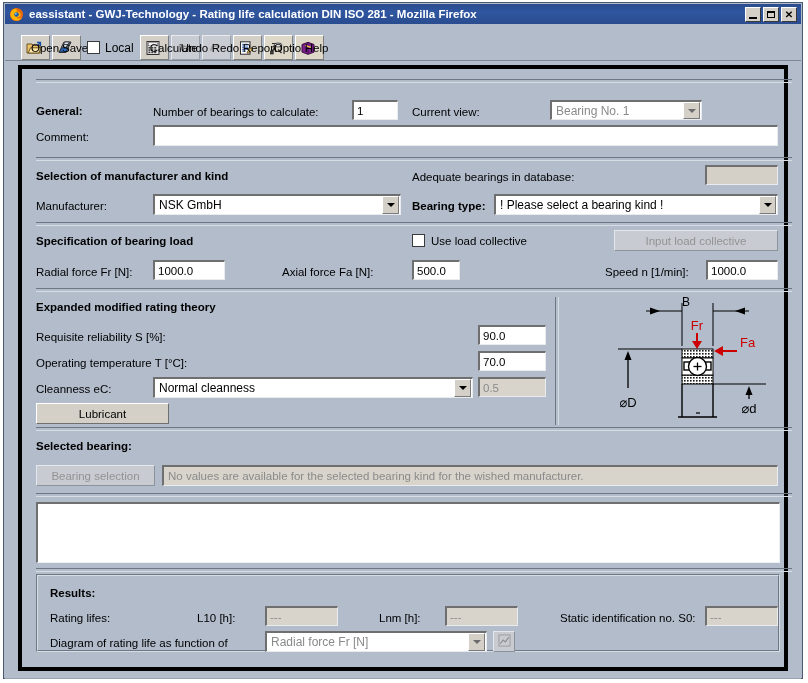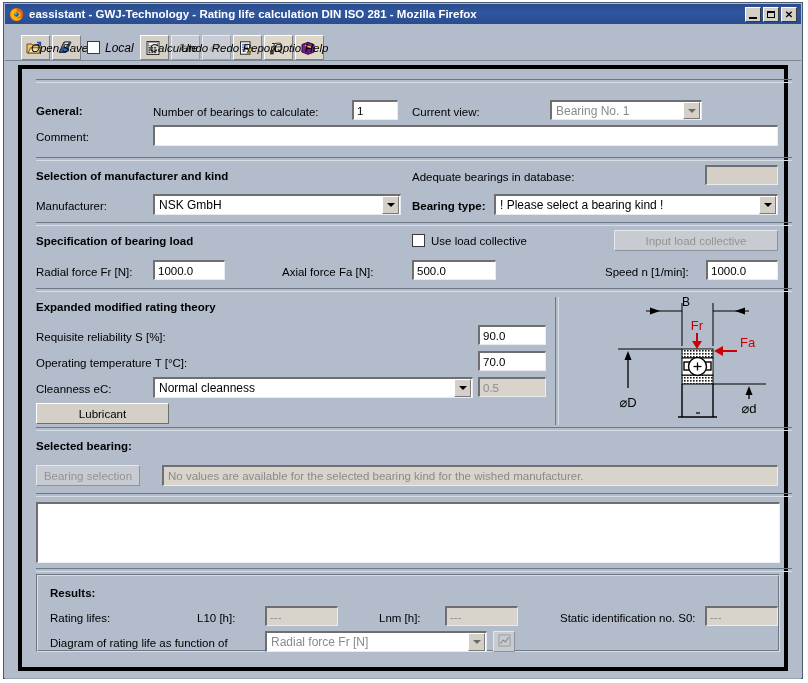--- a/index.html
+++ b/index.html
@@ -49,21 +49,20 @@
   .tbtn .max-glyph{position:absolute;left:3px;top:3px;width:8px;height:7px;border:1px solid #000;border-top-width:2px;box-sizing:border-box;}
   .tbtn .close-glyph{position:absolute;left:0;top:0;width:100%;height:100%;
      display:flex;align-items:center;justify-content:center;font-weight:bold;font-size:10px;font-family:"Liberation Sans",sans-serif;}
   
   #toolbar{
     position:absolute;left:1px;top:21px;width:796px;height:48px;
     background:#b2bccb;
     display:flex;align-items:center;
     border-bottom:1px solid #ffffff;
     box-sizing:border-box;
-    font-style:italic;
   }
   #toolbar-inner{display:flex;align-items:center;margin-left:16px;height:25px;}
   .tb-btn{
     height:25px;display:flex;align-items:center;
     padding:0 7px 0 4px;
     background:#d4d0c8;
     border-top:1px solid #ffffff;border-left:1px solid #ffffff;
     border-right:1px solid #808080;border-bottom:1px solid #808080;
     box-sizing:border-box;
     font-size:12px;color:#000;white-space:nowrap;
@@ -371,21 +370,21 @@
         <span class="chk"></span>
         <span class="lbl" style="position:relative;left:0;top:0;margin-left:6px;">Use load collective</span>
       </div>
       <div class="btn dis2" style="left:592px;top:161px;width:164px;height:21px;">
         <span>Input load collective</span>
       </div>
 
       <div class="lbl" style="left:14px;top:197px;">Radial force Fr [N]:</div>
       <div class="field" style="left:131px;top:191px;width:72px;height:20px;">1000.0</div>
       <div class="lbl" style="left:260px;top:197px;">Axial force Fa [N]:</div>
-      <div class="field" style="left:390px;top:191px;width:84px;height:20px;">500.0</div>
+      <div class="field" style="left:390px;top:191px;width:48px;height:20px;">500.0</div>
       <div class="lbl" style="left:583px;top:197px;">Speed n [1/min]:</div>
       <div class="field" style="left:684px;top:191px;width:72px;height:20px;">1000.0</div>
 
       <div class="sep" style="top:219px;"></div>
 
       <div class="lbl bold" style="left:14px;top:232px;">Expanded modified rating theory</div>
 
       <div class="lbl" style="left:14px;top:262px;">Requisite reliability S [%]:</div>
       <div class="field" style="left:456px;top:256px;width:68px;height:20px;">90.0</div>
 
@@ -456,21 +455,21 @@
           <line x1="131" y1="91" x2="184" y2="91" stroke="#000" stroke-width="1"></line>
           <line x1="167" y1="98" x2="167" y2="106" stroke="#000" stroke-width="1.3"></line>
           <path d="M167 93l-3.5 9h7z" fill="#000"></path>
           <text x="167" y="120" font-family="Liberation Sans, sans-serif" font-size="13" fill="#000" text-anchor="middle">⌀d</text>
         </svg>
       </div>
 
       <div class="sep" style="top:358px;"></div>
 
       <div class="lbl bold" style="left:14px;top:371px;">Selected bearing:</div>
-      <div class="btn dis2" style="left:14px;top:396px;width:104px;height:21px;">
+      <div class="btn dis2" style="left:14px;top:396px;width:119px;height:21px;">
         <span>Bearing selection</span>
       </div>
       <div class="field ro2" style="left:140px;top:396px;width:616px;height:21px;padding-left:4px;">No values are available for the selected bearing kind for the wished manufacturer.</div>
 
       <div class="sep" style="top:424px;"></div>
 
       <div id="bigbox"></div>
 
       <div class="sep" style="top:499px;"></div>
 

